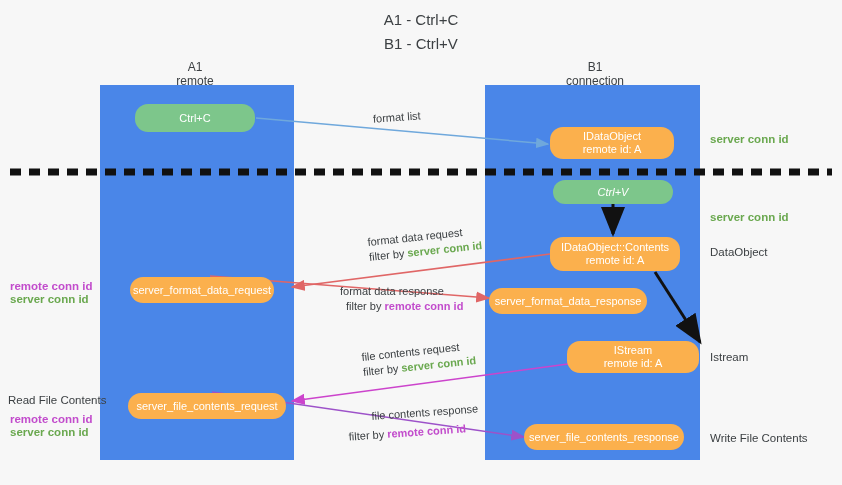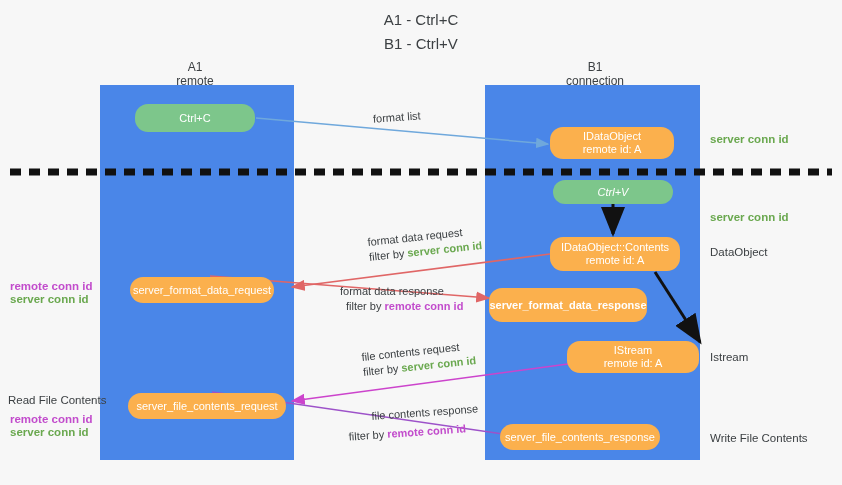--- a/index.html
+++ b/index.html
@@ -154,30 +154,30 @@
 
   <div class="node green" style="left:553px; top:180px; width:120px; height:24px;font-style:italic;">
     <span>Ctrl+V</span>
   </div>
 
   <div class="node orange" style="left:550px; top:237px; width:130px; height:34px;">
     <span>IDataObject::Contents</span>
     <span>remote id: A</span>
   </div>
 
-  <div class="node orange" style="left:489px; top:288px; width:158px; height:34px;font-weight:bold;">
+  <div class="node orange" style="left:489px; top:288px; width:158px; height:26px;">
     <span>server_format_data_response</span>
   </div>
 
   <div class="node orange" style="left:567px; top:341px; width:132px; height:32px;">
     <span>IStream</span>
     <span>remote id: A</span>
   </div>
 
-  <div class="node orange" style="left:500px; top:424px; width:160px; height:26px;">
+  <div class="node orange" style="left:524px; top:424px; width:160px; height:26px;">
     <span>server_file_contents_response</span>
   </div>
 
   <div class="edge-label" style="left:373px; top:110px; transform:rotate(-4deg);">
     <span>format list</span>
   </div>
 
   <div class="edge-label" style="left:368px; top:229px; transform:rotate(-6deg);">
     <span>format data request</span>
     <span class="l2">

